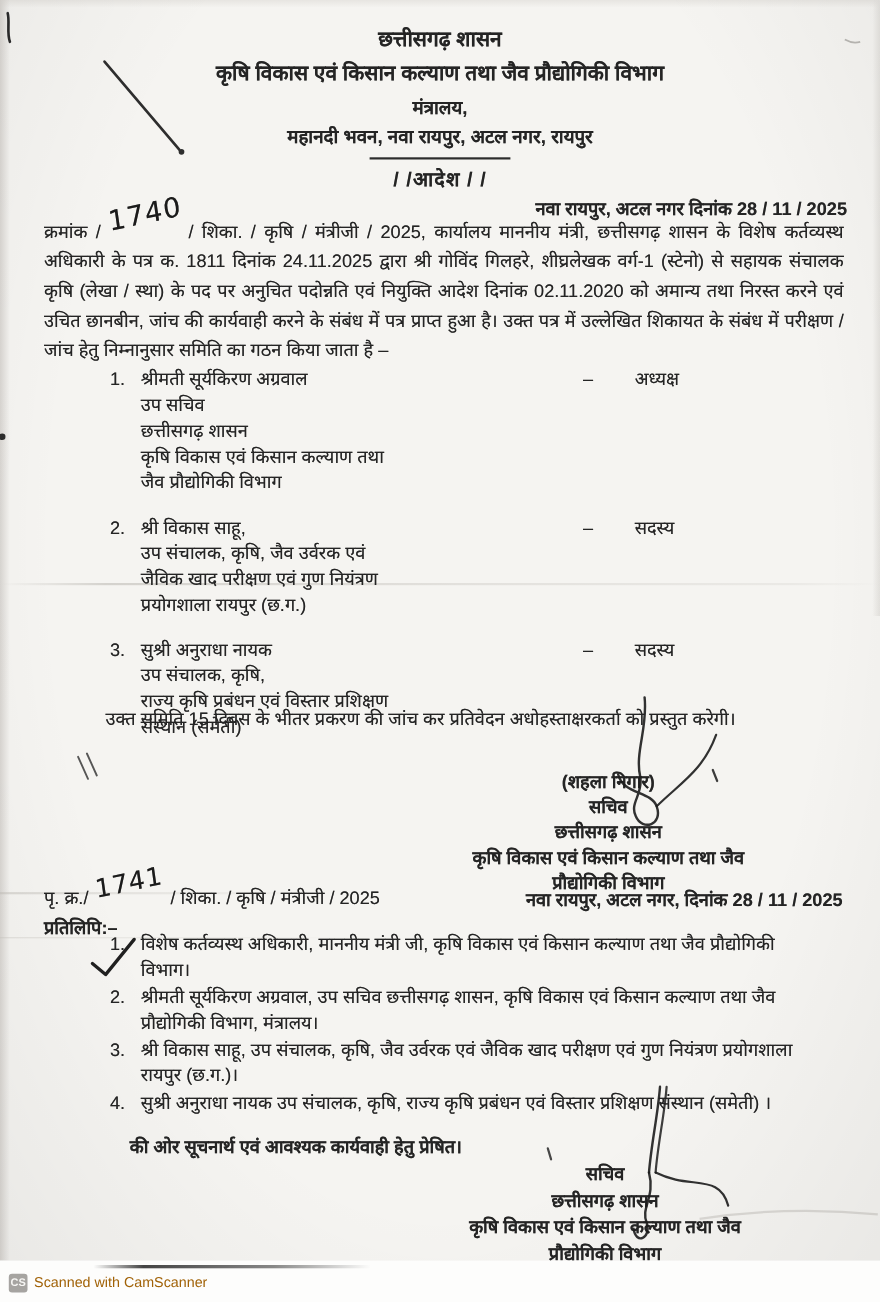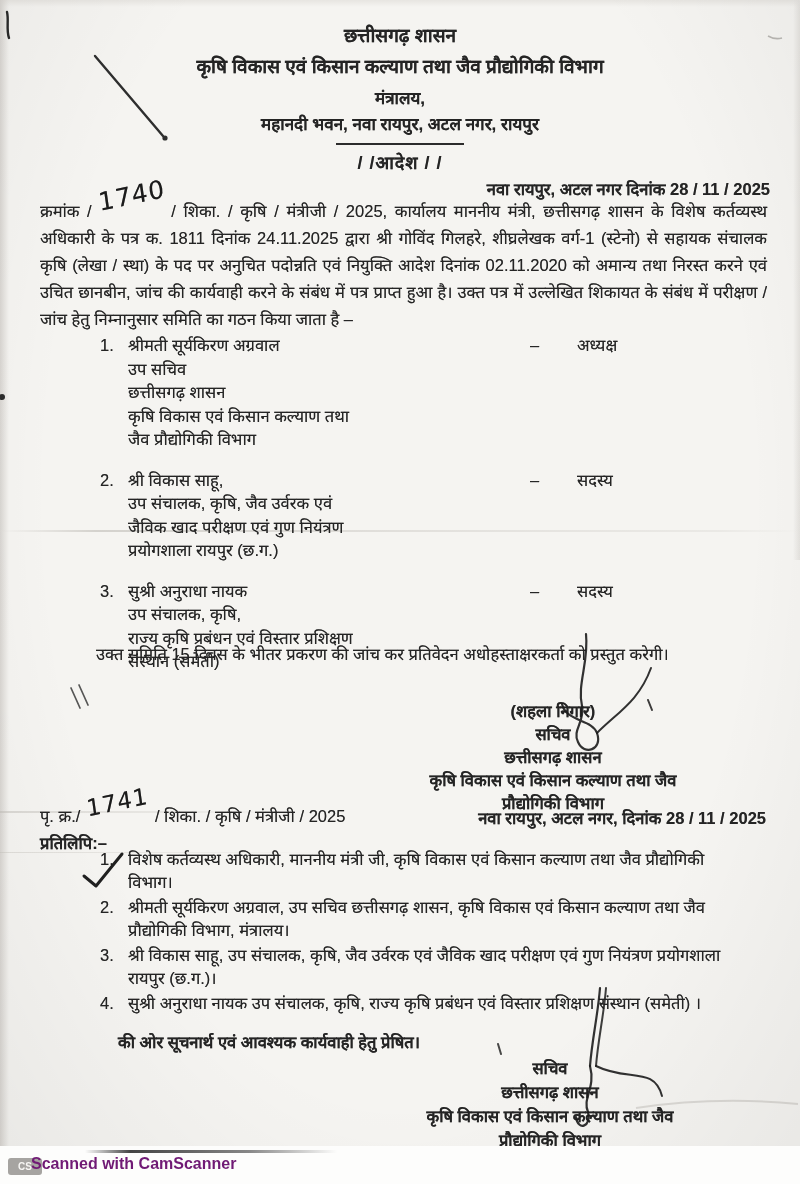--- a/index.html
+++ b/index.html
@@ -56,24 +56,24 @@
   .copy-item{display:flex;margin-bottom:3px;}
   .copy-num{flex:0 0 28px;}
   .copy-text{flex:1;}
   .dispatch{top:1030px;left:118px;font-size:16.5px;}
   
   .ink{position:absolute;left:0;top:0;pointer-events:none;}
   
   .scan-strip{left:0;right:0;bottom:0;height:38px;background:#fdfdfc;}
   .scan-edge{left:85px;bottom:31px;width:252px;height:3px;
     background:linear-gradient(90deg,rgba(60,60,60,0),rgba(35,35,35,.85) 18%,rgba(85,85,85,.7) 65%,rgba(130,130,130,0));}
-  .cs-badge{bottom:9px;left:8px;width:34px;height:17px;border-radius:3px;background:#a6a4a1;
+  .cs-badge{bottom:9px;left:8px;width:17px;height:17px;border-radius:3px;background:#a6a4a1;
     color:#f7f6f4;font-size:10px;font-weight:700;display:flex;align-items:center;justify-content:center;
     font-family:"Liberation Sans",sans-serif;}
-  .cs-caption{bottom:11px;left:31px;font-size:16px;color:#701a75;font-family:"Liberation Sans",sans-serif;font-weight:bold;}
+  .cs-caption{bottom:11px;left:31px;font-size:13px;color:#a16207;font-family:"Liberation Sans",sans-serif;}
 </style>
 </head>
 <body>
 
 <div class="page">
 
   <div class="abs edge-top"></div>
   <div class="abs edge-left"></div>
   <div class="abs edge-right"></div>
   <div class="abs crease crease1"></div>

